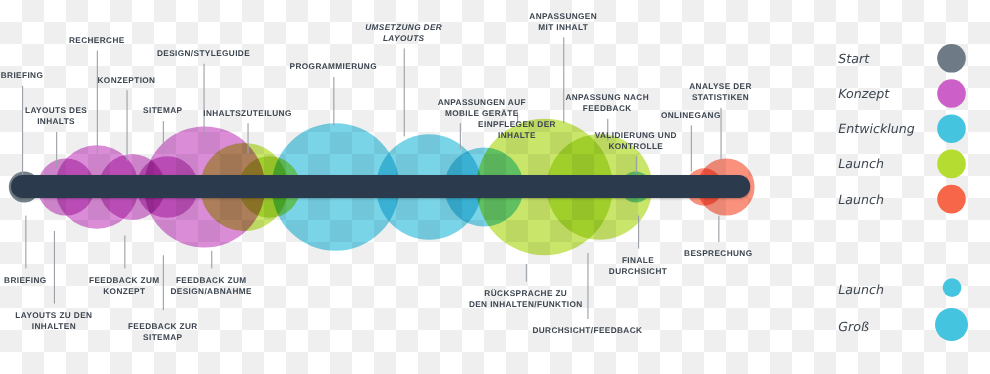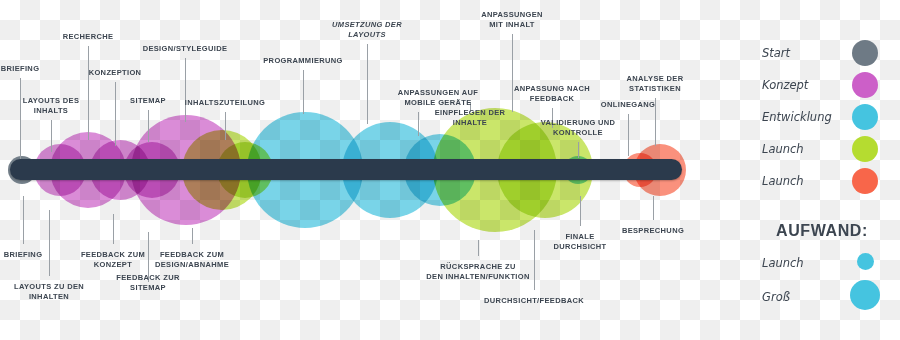--- a/index.html
+++ b/index.html
@@ -187,21 +187,21 @@
         <div class="tl-label" style="left: 578px; top: 118px;">VALIDIERUNG UND
 KONTROLLE</div>
         <div class="tl-label" style="left: 628px; top: 100px;">ONLINEGANG</div>
         <div class="tl-label" style="left: 655px; top: 74px;">ANALYSE DER
 STATISTIKEN</div>
         <div class="tl-label" style="left: 23px; top: 250px;">BRIEFING</div>
         <div class="tl-label" style="left: 49px; top: 282px;">LAYOUTS ZU DEN
 INHALTEN</div>
         <div class="tl-label" style="left: 113px; top: 250px;">FEEDBACK ZUM
 KONZEPT</div>
-        <div class="tl-label" style="left: 148px; top: 273px;">FEEDBACK ZUR
+        <div class="tl-label" style="left: 148px; top: 292px;">FEEDBACK ZUR
 SITEMAP</div>
         <div class="tl-label" style="left: 192px; top: 250px;">FEEDBACK ZUM
 DESIGN/ABNAHME</div>
         <div class="tl-label" style="left: 478px; top: 262px;">RÜCKSPRACHE ZU
 DEN INHALTEN/FUNKTION</div>
         <div class="tl-label" style="left: 534px; top: 296px;">DURCHSICHT/FEEDBACK</div>
         <div class="tl-label" style="left: 580px; top: 232px;">FINALE
 DURCHSICHT</div>
         <div class="tl-label" style="left: 653px; top: 226px;">BESPRECHUNG</div>
       </div>
@@ -223,21 +223,20 @@
         </div>
         <div class="legend-row" style="top: 138px;">
           <span class="legend-label">Launch</span>
           <span class="legend-swatch" style="background: rgb(181, 220, 48); width: 26px; height: 26px; left: 90px; top: -2px;"></span>
         </div>
         <div class="legend-row" style="top: 170px;">
           <span class="legend-label">Launch</span>
           <span class="legend-swatch" style="background: rgb(248, 102, 74); width: 26px; height: 26px; left: 90px; top: -2px;"></span>
         </div>
       </div>
-    <div class="legend-heading" id="effort-heading" style="left:16px; top:222px;">AUFWAND:</div>
     <div id="effort-rows">
         <div class="legend-row" style="top: 252px;">
           <span class="legend-label">Launch</span>
           <span class="legend-swatch" style="background: rgb(69, 196, 224); width: 17px; height: 17px; left: 94.5px; top: 0.5px;"></span>
         </div>
         <div class="legend-row" style="top: 286px;">
           <span class="legend-label">Groß</span>
           <span class="legend-swatch" style="background: rgb(69, 196, 224); width: 30px; height: 30px; left: 88px; top: -6px;"></span>
         </div>
       </div>

